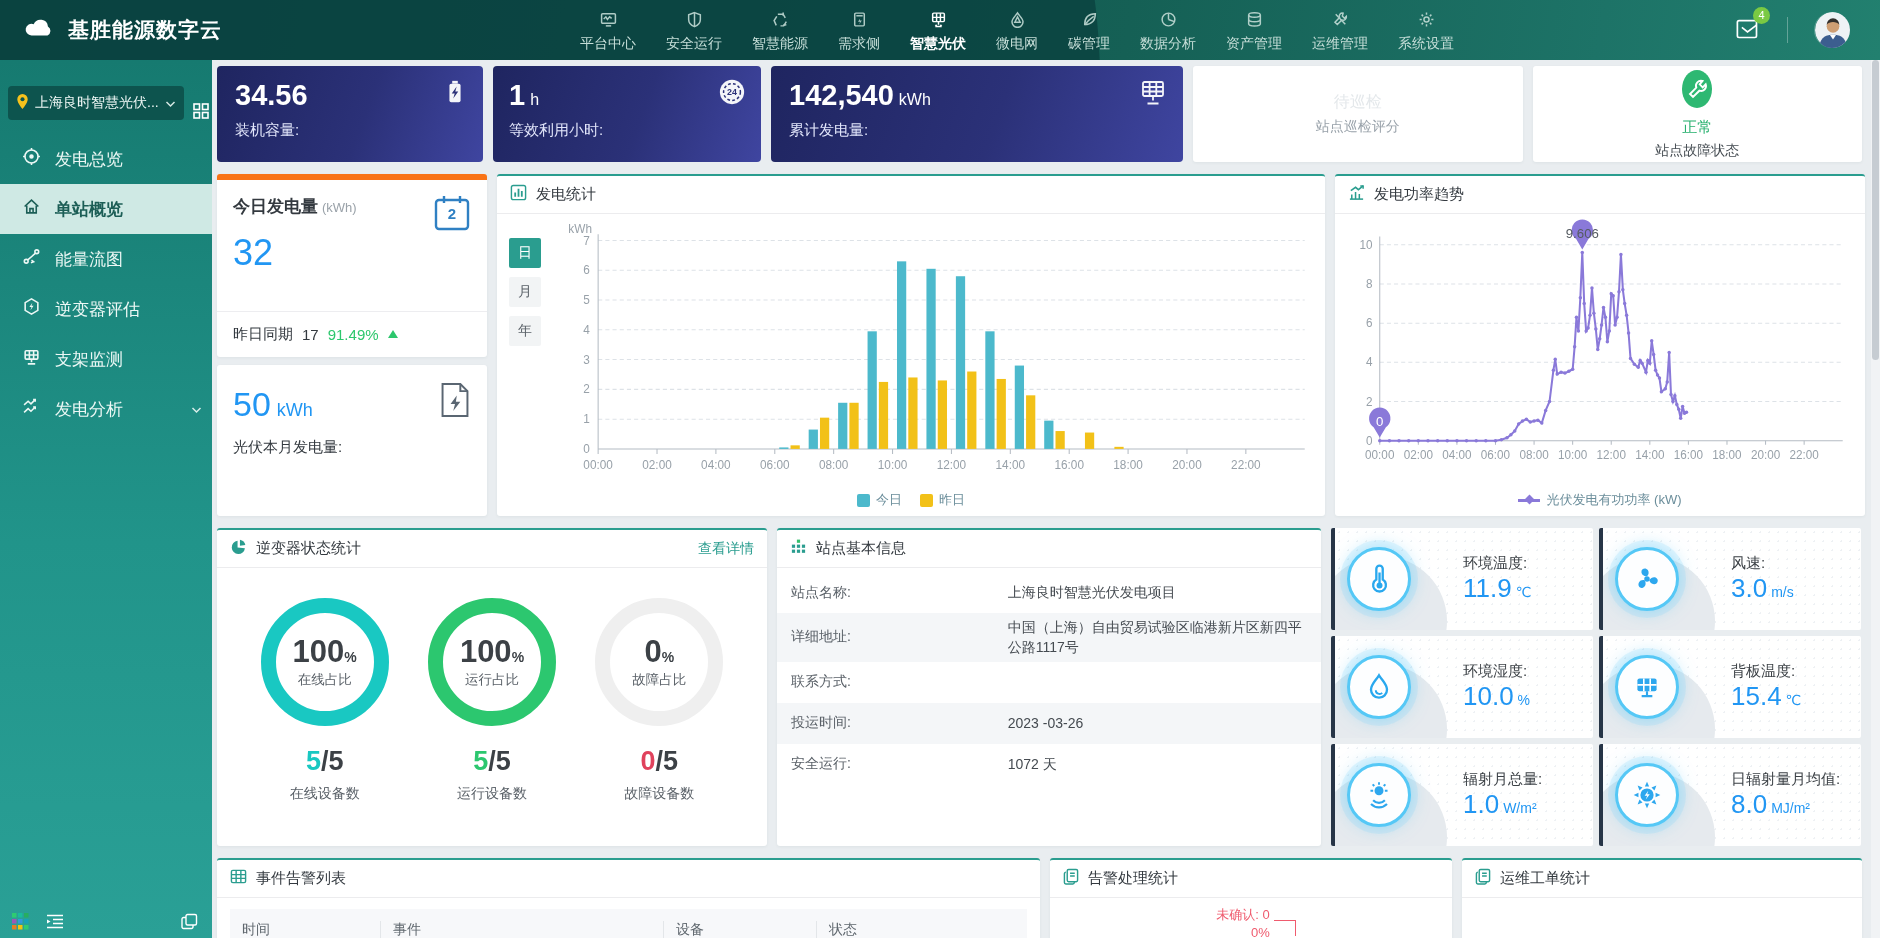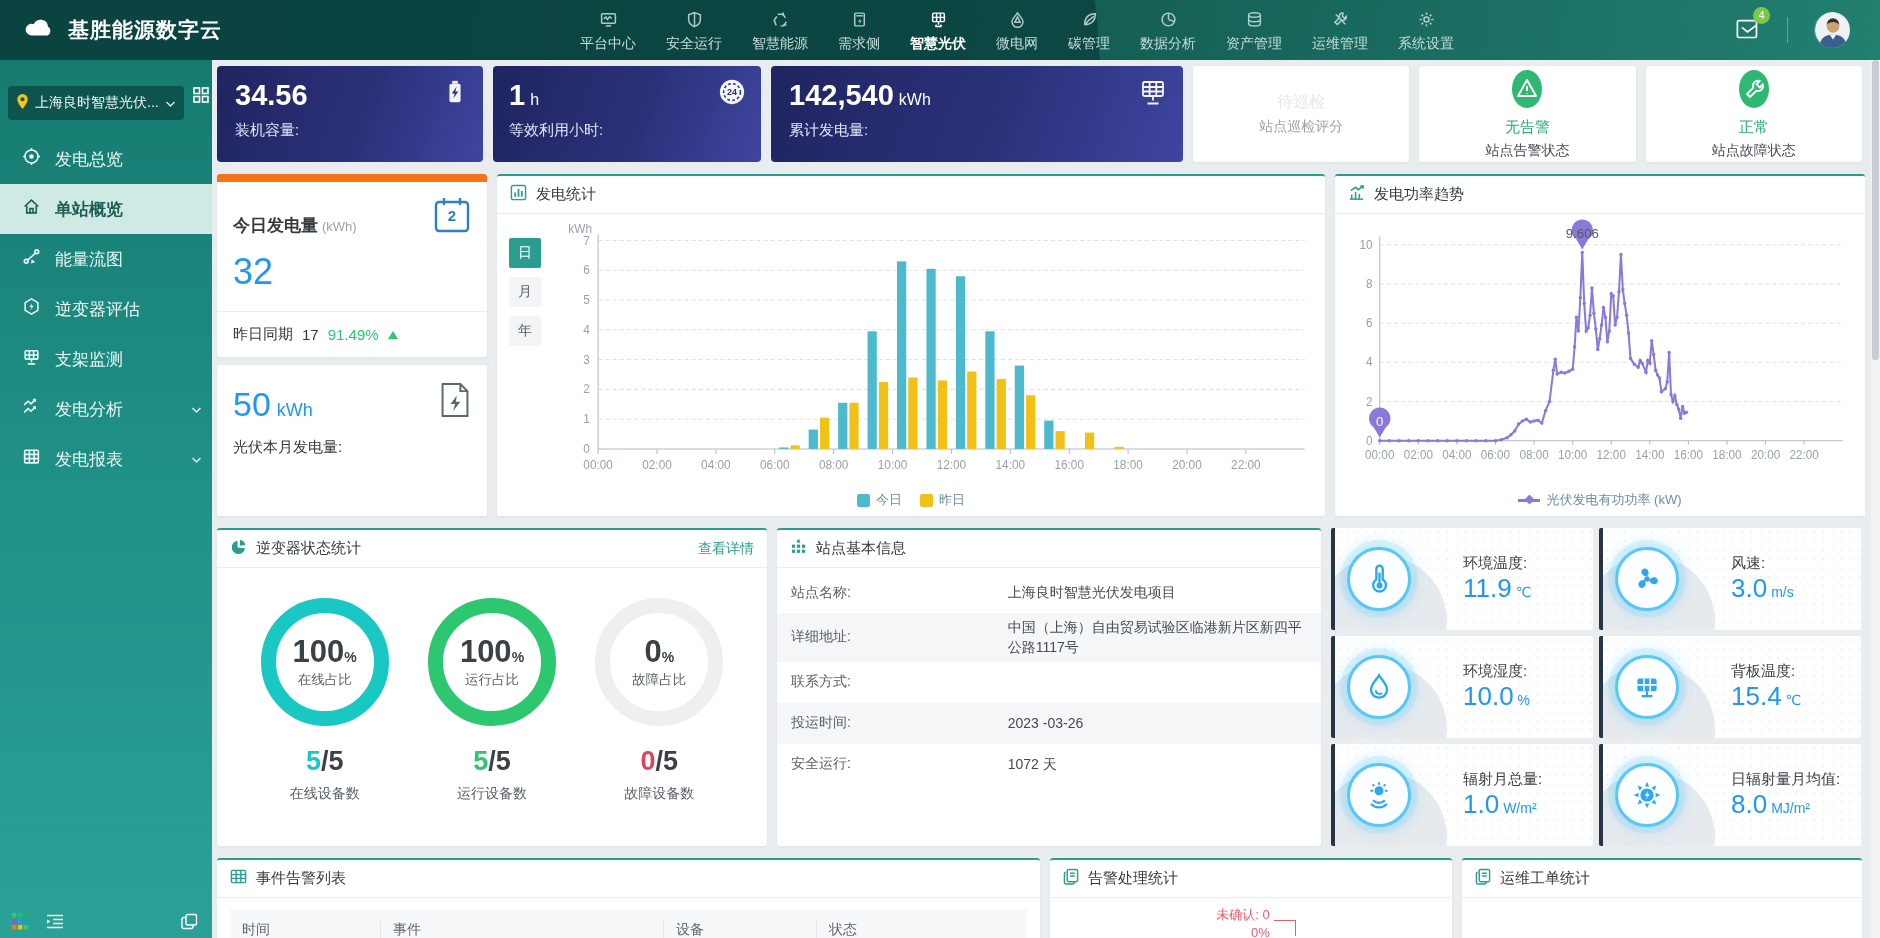--- a/index.html
+++ b/index.html
@@ -26,21 +26,21 @@
     border-radius:9px;display:flex;align-items:center;justify-content:center;padding:0 3px;}
   .avatar{width:36px;height:36px;border-radius:50%;overflow:hidden;cursor:pointer;border-left:1px solid rgba(255,255,255,.25);}
   .tr-sep{width:1px;height:26px;background:rgba(255,255,255,.3);}
 
   
   .main-body{flex:1;display:flex;min-height:0;position:relative;}
 
   
   .sidebar{width:212px;flex:0 0 212px;background:linear-gradient(180deg,#167a70 0%,#21948a 55%,#2aa096 100%);
     position:relative;padding-top:14px;}
-  .station-row{display:flex;align-items:flex-start;gap:8px;padding:12px 8px 14px 8px;}
+  .station-row{display:flex;align-items:flex-end;gap:8px;padding:12px 8px 14px 8px;}
   .station-pill{flex:1;display:flex;align-items:center;gap:6px;background:#0d544e;border-radius:4px;height:34px;
     padding:0 8px;cursor:pointer;}
   .station-pill .st-name{color:#eef7f5;font-size:14px;white-space:nowrap;overflow:hidden;}
   .grid-btn{cursor:pointer;display:flex;}
   .side-menu{display:flex;flex-direction:column;}
   .side-item{display:flex;align-items:center;gap:14px;height:50px;padding:0 10px 0 22px;color:#ecf8f5;font-size:17px;cursor:pointer;}
   .side-item.active{background:#cfe9e4;color:#1c5e56;font-weight:bold;}
   .side-item .chev{margin-left:auto;opacity:.9;}
   .side-footer{position:absolute;bottom:8px;left:12px;right:14px;display:flex;align-items:center;gap:16px;}
   .side-footer .sf-right{margin-left:auto;}
@@ -67,21 +67,21 @@
   .wst{flex:1 1 130px;}
   .status-card{display:flex;flex-direction:column;align-items:center;justify-content:center;gap:5px;}
   .status-card .sv{font-size:15px;color:#27b06e;}
   .status-card .sl{font-size:14px;color:#454c52;}
   .status-card.muted .sv{color:#e4e8eb;font-size:16px;}
   .status-card.muted .sl{color:#99a2aa;}
 
   
   .row2{height:342px;flex:0 0 342px;}
   .leftcol{flex:0 0 270px;display:flex;flex-direction:column;gap:8px;}
-  .today-card{height:201px;padding:32px 16px 0 16px;position:relative;border-top:8px solid #f97316;}
+  .today-card{height:201px;padding:15px 16px 0 16px;position:relative;border-top:6px solid #f97316;}
   .today-card .tc-title{font-size:17px;font-weight:bold;color:#33393f;}
   .today-card .tc-unit{font-size:13px;color:#9aa2a9;font-weight:normal;margin-left:4px;}
   .today-card .tc-val{font-size:36px;color:#2196f3;margin-top:14px;}
   .today-card .cal{position:absolute;top:12px;right:14px;width:42px;height:42px;}
   .today-card .cal .cal-num{position:absolute;left:0;right:0;top:13px;text-align:center;color:#2f80c3;font-weight:bold;font-size:15px;}
   .tc-foot{position:absolute;left:0;right:0;bottom:0;height:46px;border-top:1px solid #ededf0;
     display:flex;align-items:center;gap:9px;padding:0 16px;font-size:15px;color:#33393f;}
   .tc-foot .pct{color:#2dc76d;}
   .up-tri{width:0;height:0;border-left:5px solid transparent;border-right:5px solid transparent;border-bottom:8px solid #2dc76d;display:inline-block;}
   .month-card{height:164px;padding:20px 16px;position:relative;}
@@ -343,30 +343,20 @@
           <span><svg width="19" height="19" viewBox="0 0 18 18" fill="none" stroke="currentColor" stroke-width="1.5">
                 <path d="M2 7.5 L5.8 4 L8.5 6.5 L12.5 2.5"></path>
                 <path d="M2 14.5 L5.8 11 L8.5 13.5 L12.5 9.5"></path>
                 <path d="M10.5 2.5 h2 v2 M10.5 9.5 h2 v2"></path>
               </svg></span>
           <span>发电分析</span>
           <span class="chev"><svg width="11" height="8" viewBox="0 0 11 8" fill="none" stroke="currentColor" stroke-width="1.5">
                 <path d="M1.5 2 L5.5 6 L9.5 2"></path>
               </svg></span>
         </div>
-        <div class="side-item">
-          <span><svg width="19" height="19" viewBox="0 0 18 18" fill="none" stroke="currentColor" stroke-width="1.5">
-                <rect x="2.5" y="3" width="13" height="12" rx="1"></rect>
-                <path d="M2.5 7 h13 M2.5 11 h13 M7 3 v12 M11.5 3 v12"></path>
-              </svg></span>
-          <span>发电报表</span>
-          <span class="chev"><svg width="11" height="8" viewBox="0 0 11 8" fill="none" stroke="currentColor" stroke-width="1.5">
-                <path d="M1.5 2 L5.5 6 L9.5 2"></path>
-              </svg></span>
-        </div>
       </nav>
       <div class="side-footer">
         <span class="sf-ic">
             <svg width="17" height="17" viewBox="0 0 17 17">
               <rect x="0" y="0" width="4.5" height="4.5" fill="#2ecc71"></rect>
               <rect x="6" y="0" width="4.5" height="4.5" fill="#1abc9c"></rect>
               <rect x="12" y="0" width="4.5" height="4.5" fill="#27ae60"></rect>
               <rect x="0" y="6" width="4.5" height="4.5" fill="#9b59b6"></rect>
               <rect x="6" y="6" width="4.5" height="4.5" fill="#3498db"></rect>
               <rect x="12" y="6" width="4.5" height="4.5" fill="#16a2b8"></rect>
@@ -416,29 +406,20 @@
           <div class="kl">累计发电量:</div>
           <span class="kic"><svg width="30" height="30" viewBox="0 0 30 30" fill="none" stroke="#fff" stroke-width="1.8">
                 <rect x="5" y="4" width="20" height="14" rx="1.5"></rect>
                 <path d="M5 9 h20 M5 13.5 h20 M11.6 4 v14 M18.3 4 v14"></path>
                 <path d="M15 18 v4.5 M9.5 25.5 h11"></path>
               </svg></span>
         </div>
         <div class="card status-card muted wst">
           <div class="sv">待巡检</div>
           <div class="sl">站点巡检评分</div>
-        </div>
-        <div class="card status-card wst">
-          <span><svg width="34" height="40" viewBox="0 0 34 40">
-                <ellipse cx="17" cy="20" rx="15" ry="19" fill="#2eb872"></ellipse>
-                <path d="M17 11 L26 27 H8 Z" fill="none" stroke="#fff" stroke-width="2" stroke-linejoin="round"></path>
-                <path d="M17 17 v5 M17 24.5 v.5" stroke="#fff" stroke-width="2"></path>
-              </svg></span>
-          <div class="sv">无告警</div>
-          <div class="sl">站点告警状态</div>
         </div>
         <div class="card status-card wst">
           <span><svg width="34" height="40" viewBox="0 0 34 40">
                 <ellipse cx="17" cy="20" rx="15" ry="19" fill="#2eb872"></ellipse>
                 <path d="M22.5 12 a5 5 0 0 0-6.2 6.6 L10 25 l3 3 6.4-6.3 a5 5 0 0 0 6.3-6.4 l-3 3 -3-3 Z" fill="none" stroke="#fff" stroke-width="1.9"></path>
               </svg></span>
           <div class="sv">正常</div>
           <div class="sl">站点故障状态</div>
         </div>
       </div>

